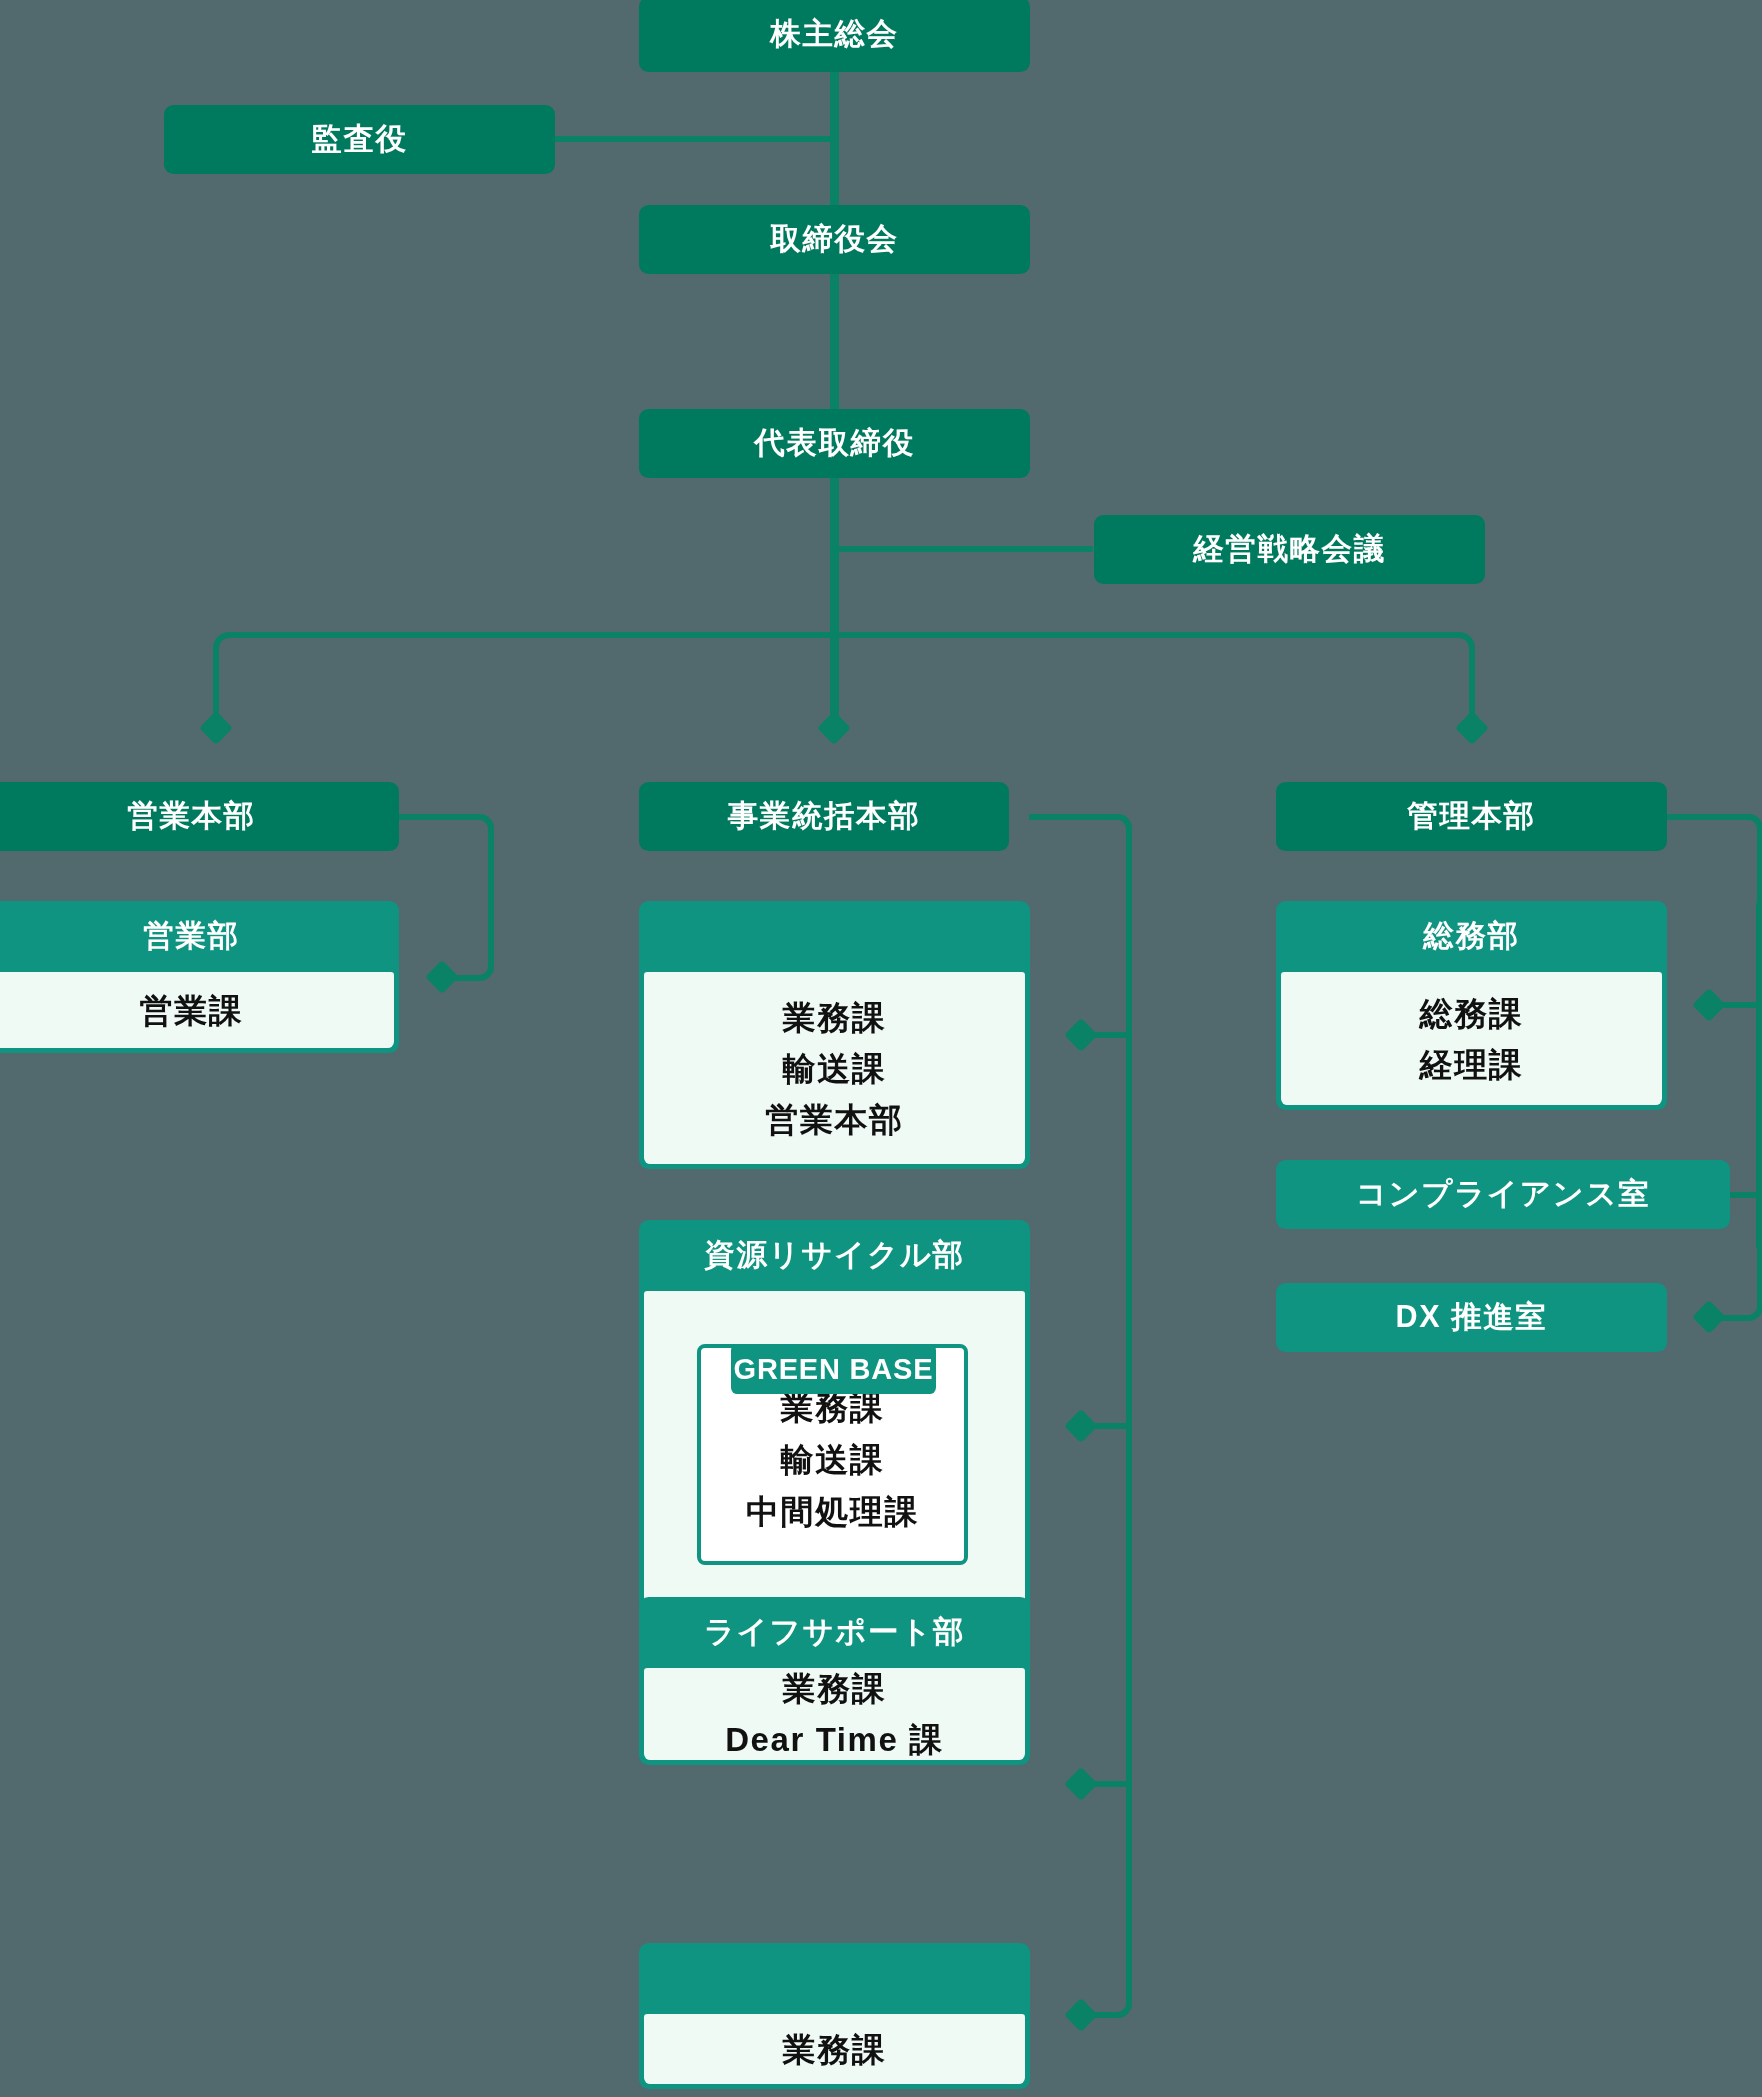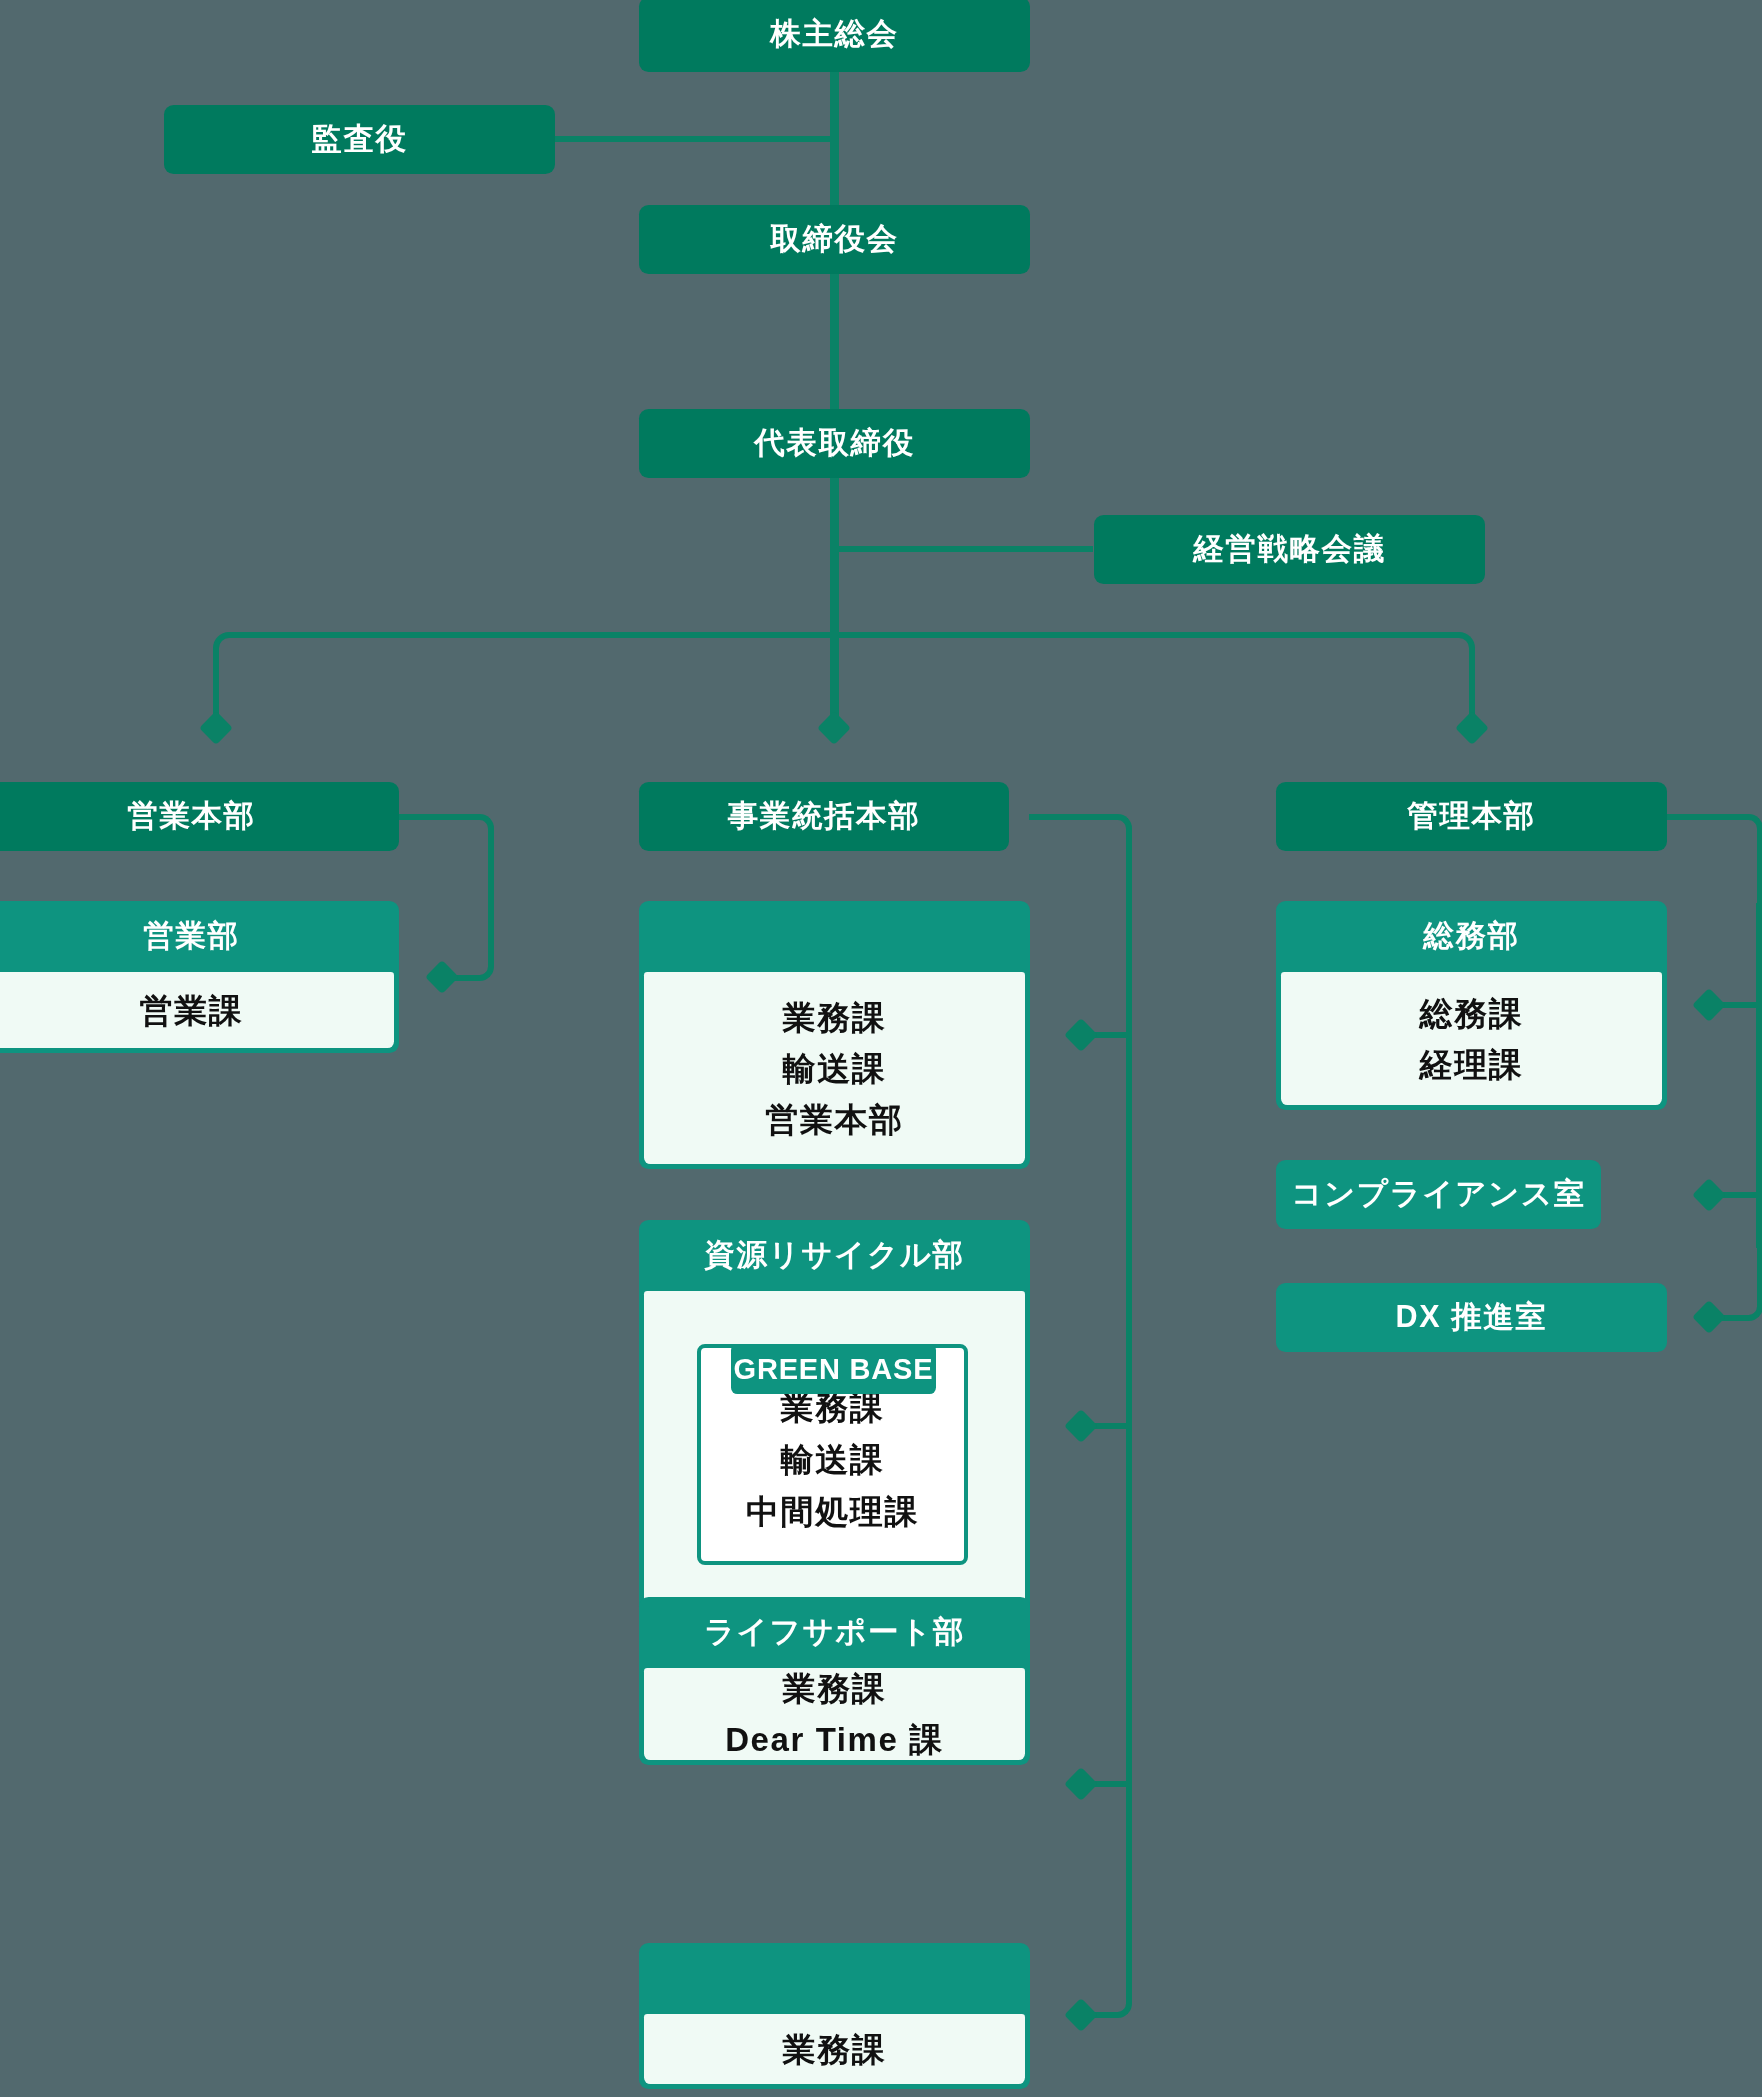--- a/index.html
+++ b/index.html
@@ -28,21 +28,21 @@
   }
   .node.light{background:var(--light_green)}
   #shareholders{left:639px;top:-3.2px;width:391px;height:75px}
   #auditor{left:164px;top:105px;width:391px;height:69px}
   #board{left:639px;top:205px;width:391px;height:69px}
   #ceo{left:639px;top:409px;width:391px;height:69px}
   #strategy{left:1094px;top:515px;width:391px;height:69px}
   #sales-hq{left:-16px;top:782px;width:415px;height:69px}
   #business-hq{left:639px;top:782px;width:370px;height:69px}
   #admin-hq{left:1276px;top:782px;width:391px;height:69px}
-  #compliance{left:1276px;top:1160px;width:325px;height:69px}
+  #compliance{left:1276px;top:1160px;width:454px;height:69px}
   #dx{left:1276px;top:1283px;width:391px;height:69px}
   
   .card{position:absolute;z-index:2;background:var(--light_green);border-radius:9.6px}
   .card .hdr{
     height:71px;display:flex;align-items:center;justify-content:center;
     color:#fff;font-size:30.5px;letter-spacing:1.6px;
   }
   .card .panel{
     position:absolute;left:4.8px;right:4.8px;top:71px;bottom:4.8px;
     background:var(--panel);border-radius:3.2px 3.2px 6.4px 6.4px;

